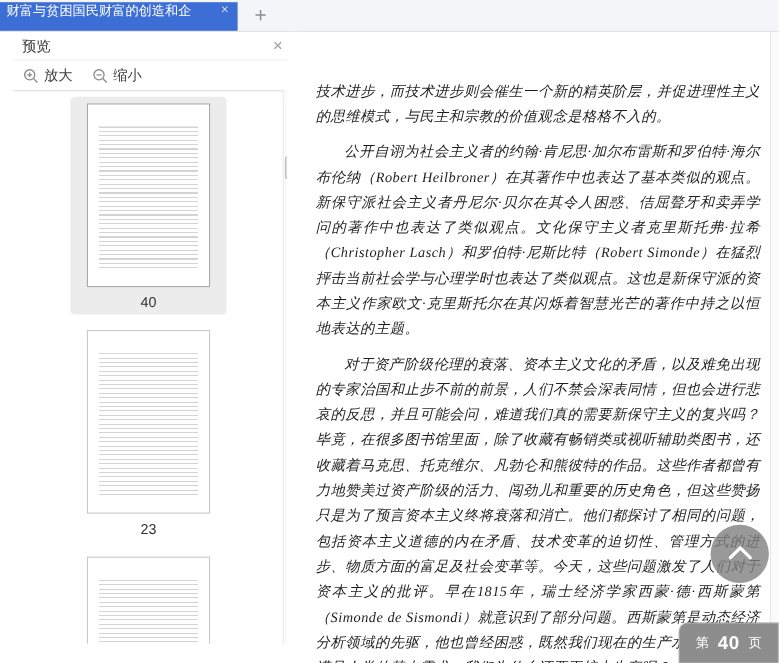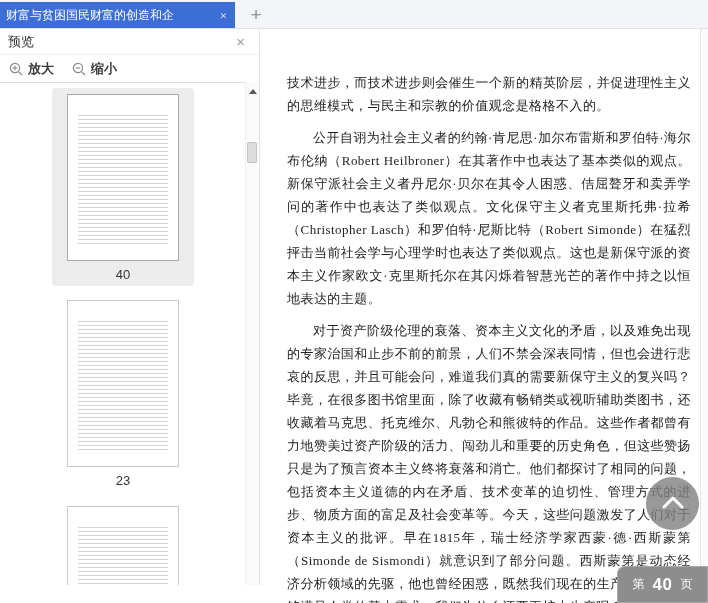--- a/index.html
+++ b/index.html
@@ -3,35 +3,35 @@
 <meta charset="utf-8">
 <style>
   html,body{margin:0;padding:0;}
   body{width:708px;height:603px;overflow:hidden;background:#fff;
        font-family:"Liberation Sans",sans-serif;-webkit-font-smoothing:antialiased;}
   .screen{position:relative;width:708px;height:603px;background:#fff;}
 
   
   .tabbar{position:absolute;top:0;left:0;width:708px;height:29px;background:#f3f5f8;
           border-bottom:1px solid #dfe2e6;box-sizing:border-box;display:flex;align-items:flex-end;}
-  .tab{width:235px;height:26px;background:#3c6ed5;color:#fff;display:flex;align-items:center;
+  .tab{width:216px;height:26px;background:#3c6ed5;color:#fff;display:flex;
        padding:0 6px;box-sizing:border-box;gap:4px;font-size:12px;cursor:default;font-family:Liberation Serif, serif;}
   .tab-title{flex:1;white-space:nowrap;overflow:hidden;}
   .tab-close{font-size:13px;line-height:1;padding:0 2px;opacity:.95;cursor:pointer;}
   .newtab{width:34px;height:26px;color:#8a8f96;font-size:19px;font-weight:300;display:flex;
           align-items:center;justify-content:center;margin-left:4px;cursor:pointer;}
 
   
-  .panel{position:absolute;top:29px;left:0;width:260px;height:556px;background:#fff;
+  .panel{position:absolute;top:29px;left:12px;width:260px;height:556px;background:#fff;
          border-right:1px solid #e4e4e4;box-sizing:border-box;}
   .panel-header{height:25px;display:flex;align-items:center;padding:0 8px;font-size:13px;
                 color:#333;border-bottom:1px solid #efefef;}
   .panel-close{margin-left:auto;color:#9a9a9a;font-size:15px;margin-right:6px;cursor:pointer;}
   .panel-toolbar{height:27px;display:flex;align-items:center;gap:18px;padding:0 9px;
-                 border-bottom:1px solid #dcdcdc;font-size:13px;color:#3d3d3d;font-weight:bold;}
+                 border-bottom:1px solid #dcdcdc;font-size:13px;color:#3d3d3d;}
   .tool{display:flex;align-items:center;gap:5px;cursor:pointer;}
   .tool svg{display:block;}
 
   .thumb-list{position:absolute;top:53px;left:0;width:246px;bottom:0;overflow:hidden;padding-top:6px;box-sizing:border-box;}
   .thumb-item{display:flex;flex-direction:column;align-items:center;margin:0 auto 8px;width:142px;
               padding:6px 0 4px;border-radius:4px;cursor:pointer;}
   .thumb-item.selected{background:#ececec;}
   .thumb-page{width:112px;height:167px;background:#fff;border:1px solid #c9c9c9;
               box-sizing:border-box;padding:20px 10px 14px;}
   .selected .thumb-page{border-color:#a9a9a9;}
@@ -42,21 +42,21 @@
                   border-left:1px solid #ededed;box-sizing:border-box;}
   .sb-up{position:absolute;top:7px;left:3px;width:0;height:0;border-left:4px solid transparent;
          border-right:4px solid transparent;border-bottom:5px solid #5a5a5a;cursor:pointer;}
   .sb-thumb{position:absolute;top:60px;left:1px;width:10px;height:21px;background:#dcdcdc;
             border:1px solid #c2c2c2;border-radius:2px;box-sizing:border-box;cursor:pointer;}
 
   
   .main{position:absolute;top:29px;left:261px;width:439px;height:574px;background:#fff;overflow:hidden;}
   .doc{position:absolute;top:42px;left:26px;width:404px;font-family:"Liberation Serif","DejaVu Serif",serif;
        font-size:13px;letter-spacing:.45px;line-height:23px;color:#1e1e1e;text-align:justify;}
-  .doc p{margin:0 0 9px;}
+  .doc p{margin:0 0 9px;font-style:italic;}
   .doc p.indent{text-indent:2em;}
   .note-icon{display:inline-block;width:15px;height:15px;line-height:15px;border:1px solid #e07b39;
              color:#e07b39;border-radius:50%;font-size:10px;letter-spacing:0;text-align:center;
              margin-left:3px;vertical-align:-2px;font-family:"Liberation Sans",sans-serif;cursor:pointer;}
 
   .main-scrollbar{position:absolute;top:29px;right:0;width:8px;height:574px;background:#fbfbfb;
                   border-left:1px solid #e7e7e7;box-sizing:border-box;}
 
   .scroll-top{position:absolute;left:646px;top:477px;width:53px;height:53px;border-radius:50%;
               background:rgba(128,128,128,.8);border:none;display:flex;align-items:center;

